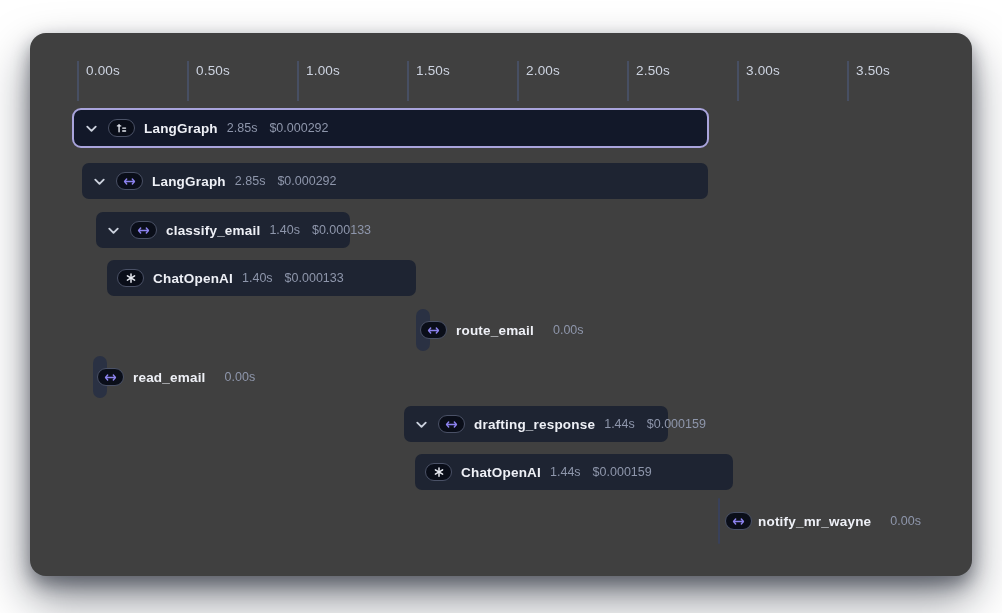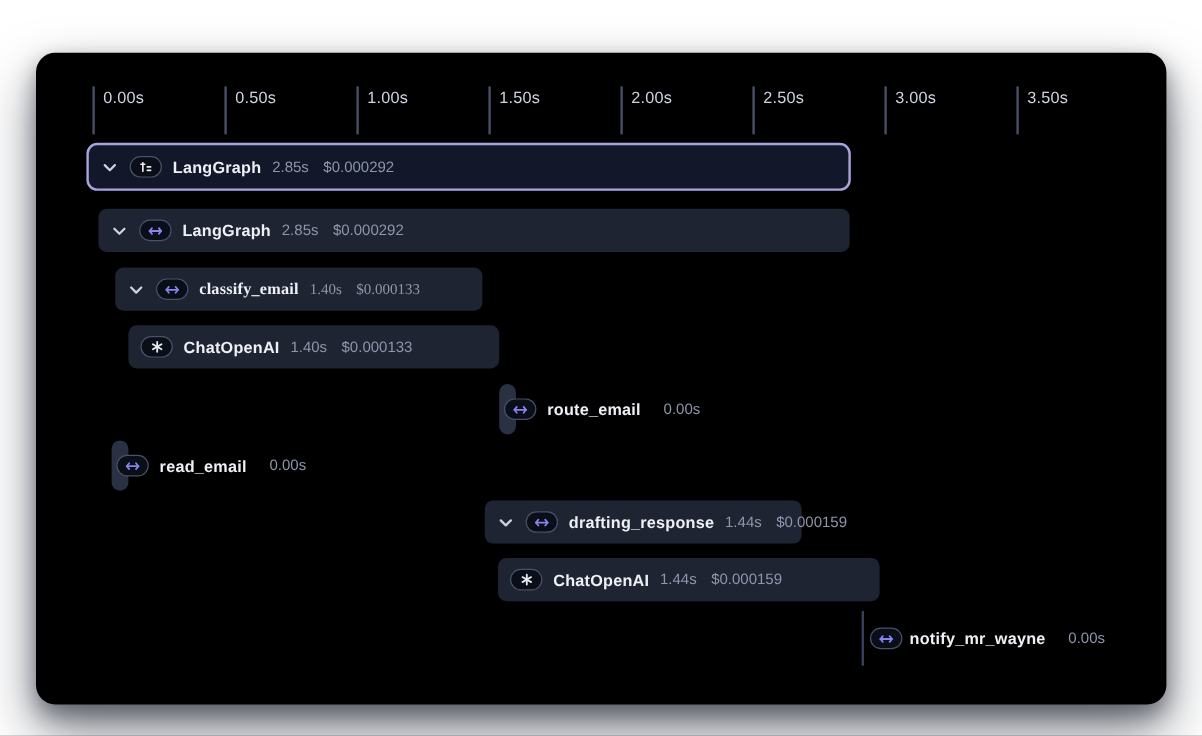--- a/index.html
+++ b/index.html
@@ -4,23 +4,23 @@
 <style>
   * { box-sizing: border-box; margin: 0; padding: 0; }
   html, body {
     width: 1002px; height: 613px;
     background: #ffffff;
     font-family: "Liberation Sans", "DejaVu Sans", sans-serif;
     overflow: hidden;
   }
   .panel {
     position: absolute;
-    left: 30px; top: 44px;
+    left: 30px; top: 33px;
     width: 942px; height: 543px;
-    background: #000000;
+    background: #404040;
     border-radius: 16px;
     box-shadow: 0 22px 45px rgba(10, 15, 30, 0.50), 0 8px 18px rgba(10, 15, 30, 0.40);
   }
   
   .ruler { position: absolute; left: 0; top: 0; width: 100%; height: 70px; }
   .tick { position: absolute; top: 28px; height: 40px; }
   .tick-line {
     position: absolute; left: 0; top: 0;
     width: 1.5px; height: 40px;
     background: #474f63;
@@ -164,21 +164,21 @@
           <path d="M11.5 3 L14 6 L11.5 9"></path>
       </svg>
     </span>
     <span class="span-name">LangGraph</span>
     <span class="span-metrics">
       <span>2.85s</span>
       <span>$0.000292</span>
     </span>
   </div>
 
-  <div class="bar" style="left:66px; top:179px; width:306px;font-family:Liberation Serif, serif;">
+  <div class="bar" style="left:66px; top:179px; width:254px;">
     <span class="chevron">
       <svg width="15" height="15" viewBox="0 0 16 16">
           <polyline points="3.5,6 8,10.5 12.5,6" fill="none" stroke="#ccd2de" stroke-width="2" stroke-linecap="round" stroke-linejoin="round"></polyline>
         </svg>
     </span>
     <span class="badge">
       <svg width="13" height="11" viewBox="0 0 16 12" fill="none" stroke="#8c82ee" stroke-width="1.8" stroke-linecap="round" stroke-linejoin="round">
         <path d="M2 6 H14"></path>
           <path d="M4.5 3 L2 6 L4.5 9"></path>
           <path d="M11.5 3 L14 6 L11.5 9"></path>

